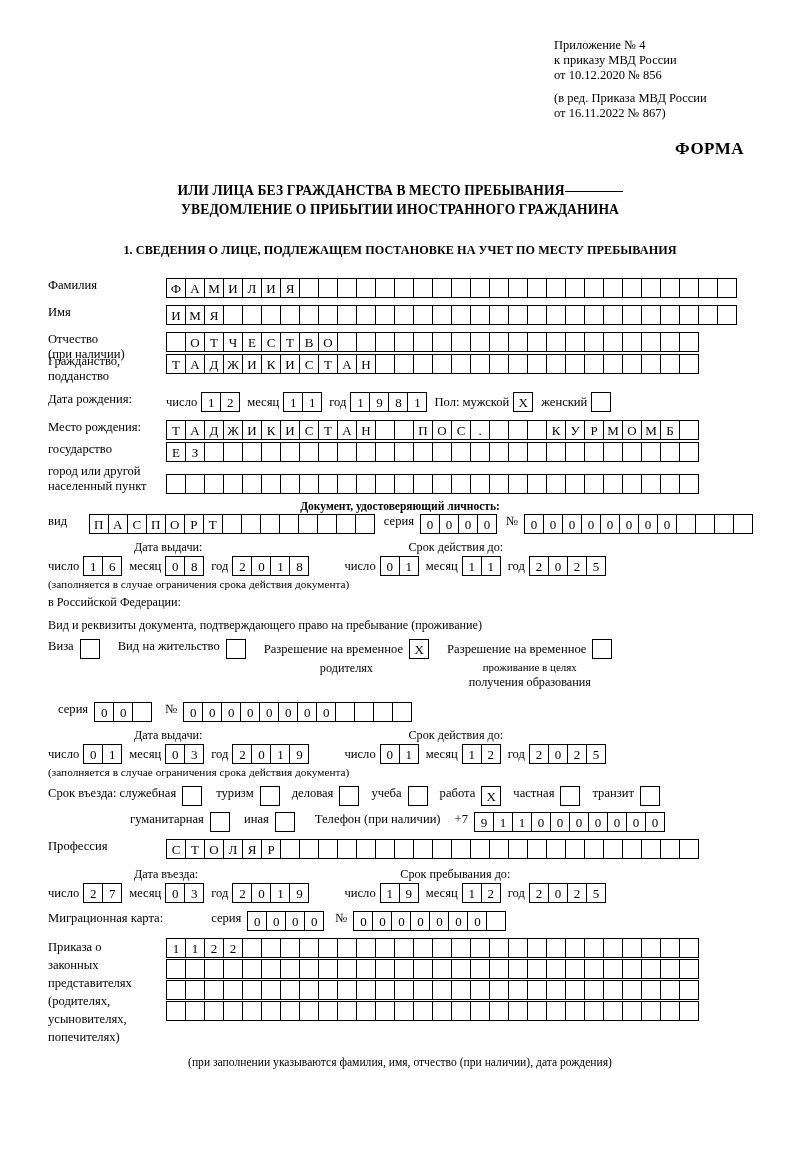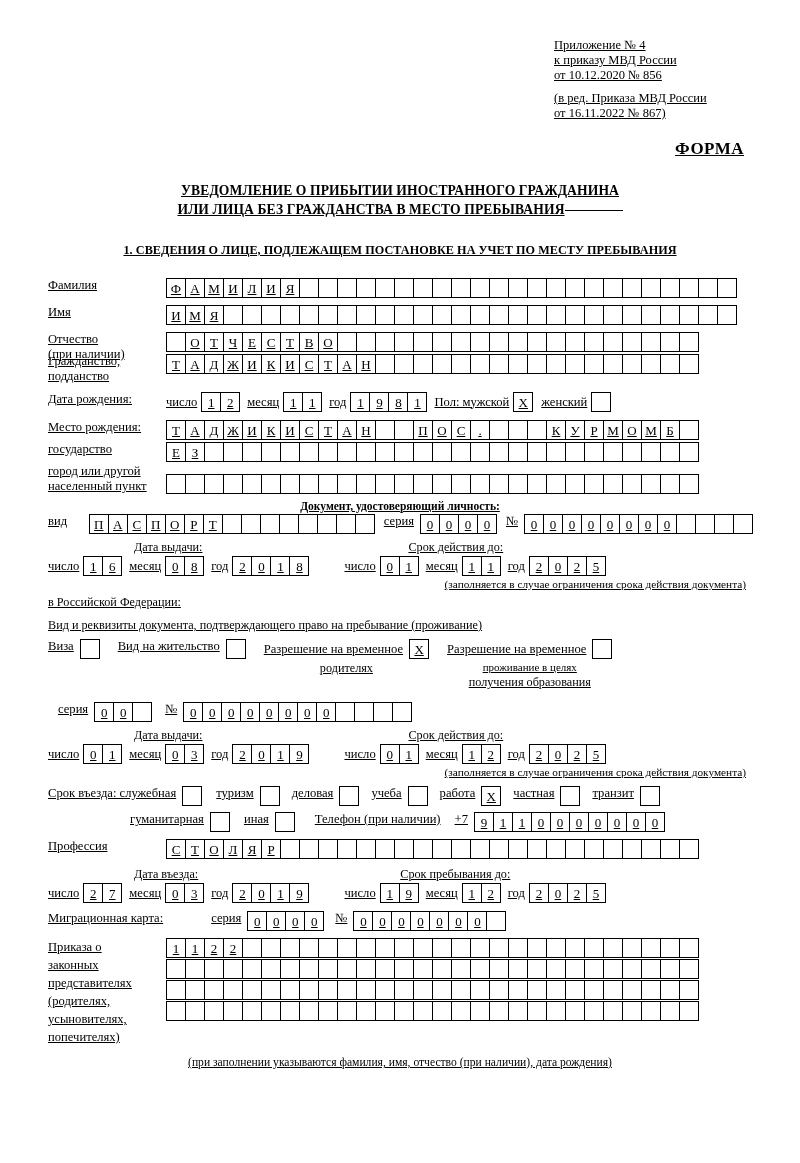--- a/index.html
+++ b/index.html
@@ -14,21 +14,20 @@
     color: #000;
     position: relative;
     overflow: hidden;
   }
   .page {
     position: relative;
     width: 800px;
     height: 1163px;
     box-sizing: border-box;
     padding: 38px 48px 28px 48px;
-    text-decoration: underline;
   }
   
   .hdr {
     text-align: left;
     font-size: 12.5px;
     line-height: 15px;
     width: 190px;
     margin-left: auto;
     margin-right: 8px;
   }
@@ -102,21 +101,21 @@
     vertical-align: middle;
   }
 
   .center-note {
     text-align: center;
     font-size: 11.5px;
     font-weight: bold;
     margin-top: 10px;
   }
   .note-right {
-    text-align: right;
+    text-align: left;
     font-size: 11.3px;
     margin-top: 2px;
     padding-right: 6px;
   }
   .lbl-left { width: 118px; font-size: 12.6px; }
   .two-line { line-height: 15px; }
   .footer-note {
     text-align: center;
     font-size: 11.6px;
     margin-top: 10px;
@@ -137,22 +136,22 @@
     <div class="ln">к приказу МВД России</div>
     <div class="ln">от 10.12.2020 № 856</div>
     <div class="gap"></div>
     <div class="ln">(в ред. Приказа МВД России</div>
     <div class="ln">от 16.11.2022 № 867)</div>
   </div>
 
   <div class="forma">ФОРМА</div>
 
   <div class="title">
+    <div><span>ИЛИ ЛИЦА БЕЗ ГРАЖДАНСТВА В МЕСТО ПРЕБЫВАНИЯ</span><span class="ul"></span></div>
     <div>УВЕДОМЛЕНИЕ О ПРИБЫТИИ ИНОСТРАННОГО ГРАЖДАНИНА</div>
-    <div><span>ИЛИ ЛИЦА БЕЗ ГРАЖДАНСТВА В МЕСТО ПРЕБЫВАНИЯ</span><span class="ul"></span></div>
   </div>
 
   <div class="section">1. СВЕДЕНИЯ О ЛИЦЕ, ПОДЛЕЖАЩЕМ ПОСТАНОВКЕ НА УЧЕТ ПО МЕСТУ ПРЕБЫВАНИЯ</div>
 
   <div class="row" style="margin-top:20px">
     <div class="lbl lbl-left">Фамилия</div>
     <div class="boxes" id="surname-boxes">
         <div class="bx">Ф</div>
         <div class="bx">А</div>
         <div class="bx">М</div>

